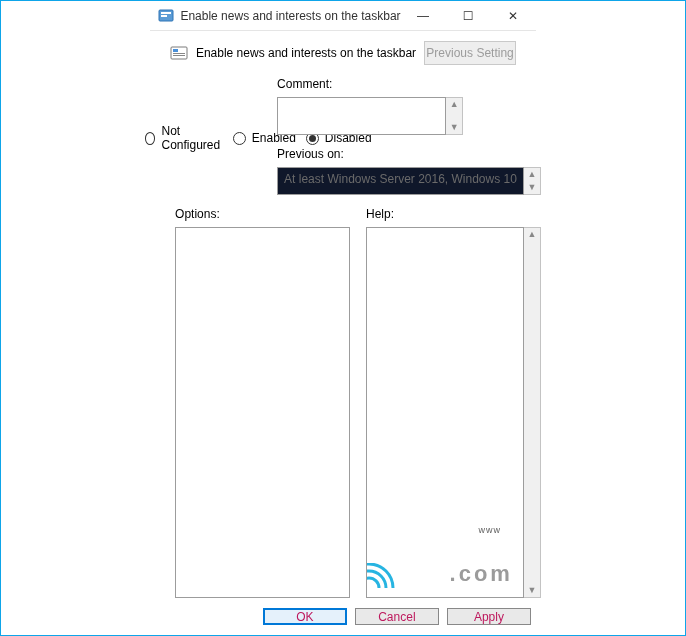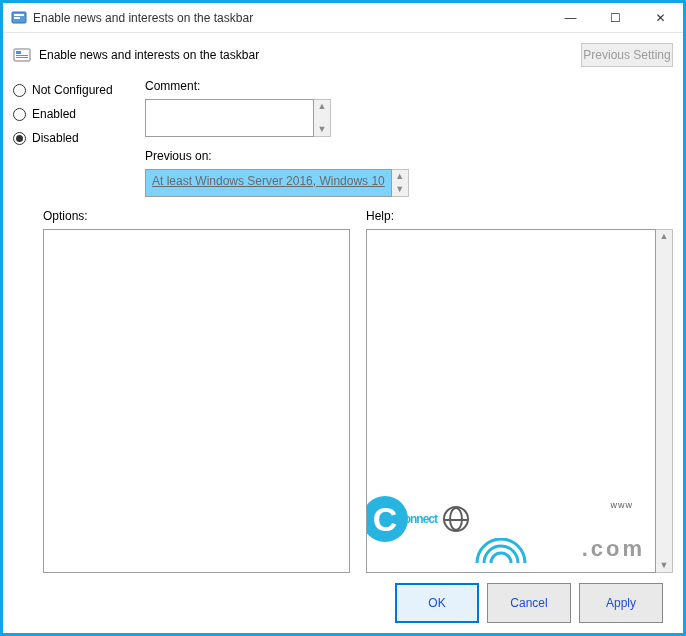--- a/index.html
+++ b/index.html
@@ -1,48 +1,48 @@
 <!DOCTYPE html>
 <html><head>
 <meta charset="utf-8">
 <style>
 * { box-sizing: border-box; font-family: "Segoe UI", Tahoma, sans-serif; font-size: 12px; }
 body { margin: 0; background: #fff; }
-.window { width: 686px; height: 636px; border: 3px solid #0ea5e9; background: #fff; display: flex; flex-direction: column; }
+.window { width: 686px; height: 636px; border: 1px solid #0ea5e9; background: #fff; display: flex; flex-direction: column; align-items: center; }
 .titlebar { height: 30px; background: #fff; border-bottom: 1px solid #e5e5e5; display: flex; align-items: center; padding: 0 0 0 8px; }
 .titlebar .ticon { width: 16px; height: 16px; margin-right: 6px; display: inline-flex; align-items: center; justify-content: center; }
 .titlebar .title { color: #333; flex: 1; }
 .winbtns { display: flex; height: 100%; }
 .winbtn { width: 45px; display: flex; align-items: center; justify-content: center; color: #333; }
 .header-row { display: flex; align-items: center; padding: 10px 10px 8px 10px; gap: 8px; }
 .header-row .hicon { width: 18px; height: 18px; display: inline-flex; align-items: center; justify-content: center; }
 .header-row .htitle { flex: 1; color: #000; }
 .navbtns { display: flex; gap: 8px; }
 .navbtn { width: 92px; height: 24px; border: 1px solid #c9c9c9; background: #eee; color: #9c9c9c; display: flex; align-items: center; justify-content: center; }
 .body { padding: 2px 10px 0 10px; display: flex; flex-direction: column; flex: 1; }
 .row-top { display: flex; gap: 12px; }
-.radios { width: 120px; display: flex; flex-direction: column; gap: 10px; padding-top: 6px; }
+.radios { width: 120px; display: flex; flex-direction: row; gap: 10px; padding-top: 6px; }
 .radio { display: flex; align-items: center; gap: 6px; color: #000; }
 .radio .r { width: 13px; height: 13px; border: 1px solid #333; border-radius: 50%; display: inline-flex; align-items: center; justify-content: center; background: #fff; }
 .radio.sel .r::after { content: ""; width: 7px; height: 7px; background: #333; border-radius: 50%; }
 .midcol { flex: 1; display: flex; flex-direction: column; gap: 10px; }
 .fieldrow { display: flex; align-items: flex-start; gap: 6px; flex-direction: column; }
 .fieldrow .lbl { width: 78px; text-align: left; padding-top: 2px; color: #000; }
 .textarea-wrap { flex: 1; display: flex; }
 .textarea { flex: 1; border: 1px solid #9c9c9c; background: #fff; resize: none; padding: 4px 6px; font-family: inherit; font-size: 12px; color: #000; outline: none; }
-.textarea.ro { background: #7dd3fc; color: #6a6a6a; text-decoration: underline; }
+.textarea.ro { background: #0f172a; color: #6a6a6a; }
 .sbar { width: 17px; border: 1px solid #c3c3c3; border-left: none; background: #f0f0f0; display: flex; flex-direction: column; justify-content: space-between; align-items: center; }
 .sbar .arrow { color: #888; font-size: 9px; line-height: 1; padding: 2px 0; }
 .panes { display: flex; gap: 16px; flex: 1; margin-top: 12px; padding-left: 30px; }
 .pane { flex: 1; display: flex; flex-direction: column; }
 .pane .plabel { margin-bottom: 6px; color: #000; }
 .pane .box { flex: 1; display: flex; }
 .pane .content { flex: 1; border: 1px solid #9c9c9c; background: #fff; padding: 6px 8px; color: #000; overflow: hidden; position: relative; }
 .footer { display: flex; justify-content: flex-end; gap: 8px; padding: 10px; }
-.btn { width: 84px; height: 40px; border: 1px solid #888; background: #e9e9e9; display: flex; align-items: center; justify-content: center; color: #1d4ed8; }
+.btn { width: 84px; height: 17px; border: 1px solid #888; background: #e9e9e9; display: flex; align-items: center; justify-content: center; color: #be185d; }
 .btn.primary { border: 2px solid #0078d7; background: #e5f1fb; }
 .watermark { position: absolute; right: 10px; bottom: 10px; pointer-events: none; opacity: 0.95; }
 .watermark .txt { font-size: 40px; font-weight: 700; color: #1cb1e0; letter-spacing: -1px; display: flex; align-items: center; }
 .watermark .c { width: 46px; height: 46px; border-radius: 50%; background: #1cb1e0; color: #fff; display: inline-flex; align-items: center; justify-content: center; font-size: 34px; margin-right: -4px; }
 .watermark .com { font-size: 22px; font-weight: 600; color: #969696; margin-left: 220px; margin-top: -6px; letter-spacing: 3px; }
 .watermark .globe { width: 26px; height: 26px; border: 2px solid #555; border-radius: 50%; display: inline-flex; margin-left: 6px; position: relative; }
 .watermark .globe::before { content: ""; position: absolute; left: 50%; top: -1px; bottom: -1px; width: 10px; border: 2px solid #555; border-radius: 50%; transform: translateX(-50%); }
 .watermark .globe::after { content: ""; position: absolute; left: -1px; right: -1px; top: 50%; height: 0; border-top: 2px solid #555; }
 .watermark .www { position: absolute; right: 12px; top: 4px; font-size: 9px; color: #555; letter-spacing: 1px; }
 .watermark .wifi { position: absolute; left: 110px; bottom: -6px; }

